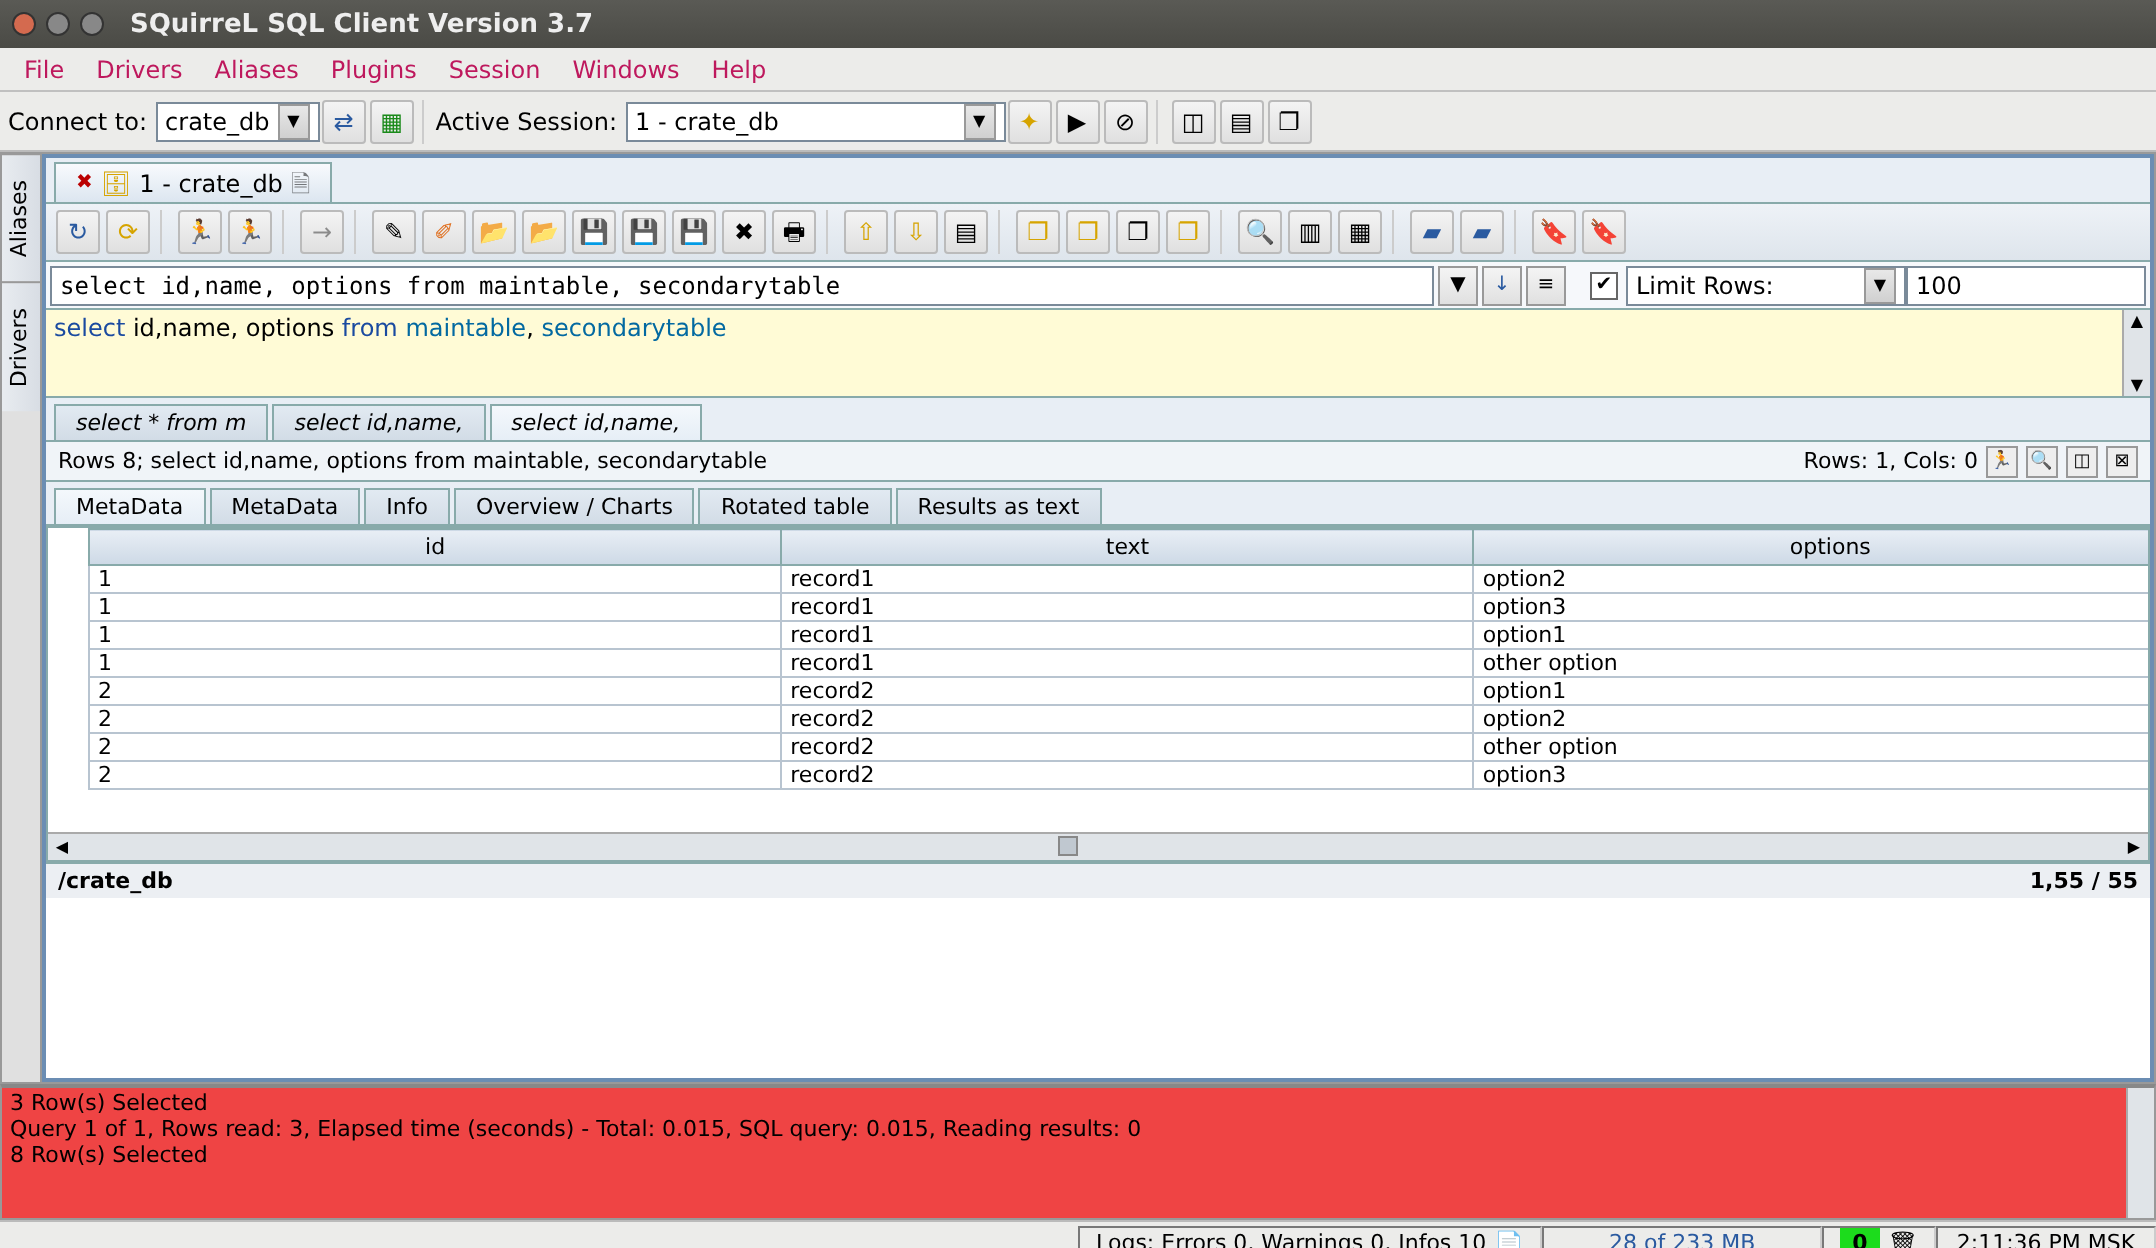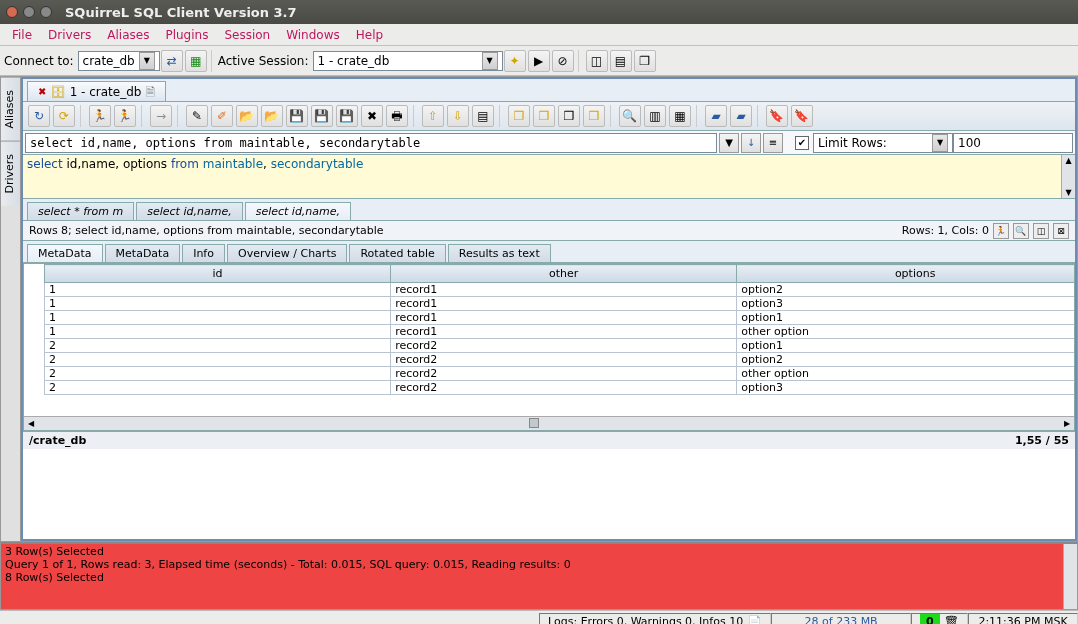--- a/index.html
+++ b/index.html
@@ -327,21 +327,21 @@
       <div class="res-tab">Overview / Charts</div>
       <div class="res-tab">Rotated table</div>
       <div class="res-tab">Results as text</div>
     </div>
 
     <div class="tbl-wrap">
       <table class="rs">
         <thead>
             <tr>
           <th style="width:33%">id</th>
-          <th style="width:33%">other</th>
+          <th style="width:33%">text</th>
           <th>options</th>
         </tr>
           </thead>
         <tbody id="rs-body">
             <tr>
               <td>1</td>
               <td>record1</td>
               <td>option2</td>
             </tr>
             <tr>

